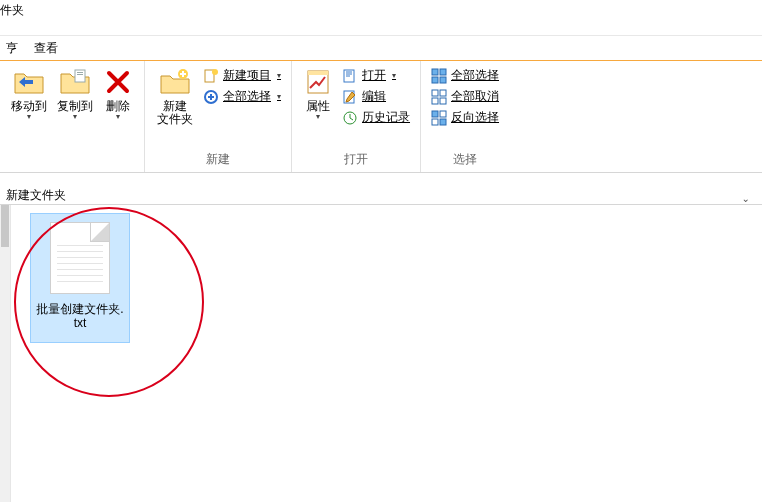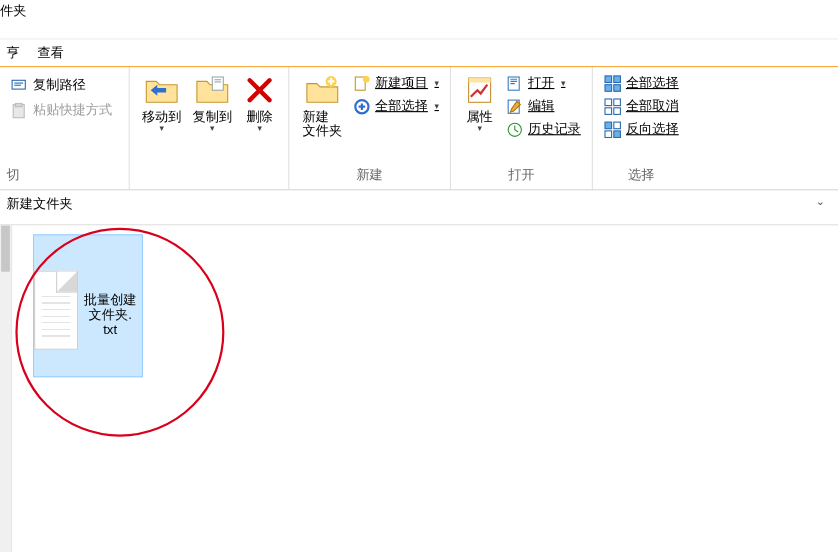--- a/index.html
+++ b/index.html
@@ -21,43 +21,43 @@
 .ribbon-body { display: flex; flex: 1; }
 
 
 .stack { display: flex; flex-direction: column; gap: 4px; padding: 4px 2px; }
 .small-btn { display: flex; align-items: center; gap: 4px; padding: 1px 2px; color: #000; cursor: default; }
 .small-btn.disabled { color: #9a9a9a; }
 .small-icon { width: 16px; height: 16px; display: inline-flex; align-items: center; justify-content: center; }
 
 
 .large-btn { display: flex; flex-direction: column; align-items: center; justify-content: flex-start; width: 46px; padding: 2px 2px 0 2px; cursor: default; }
-.large-btn .lbl { margin-top: 2px; line-height: 13px; white-space: pre-line; }
+.large-btn .lbl { text-align: center; margin-top: 2px; line-height: 13px; white-space: pre-line; }
 .large-icon { width: 32px; height: 32px; display: flex; align-items: center; justify-content: center; }
 .drop-caret { font-size: 8px; color: #444; line-height: 6px; margin-top: 1px; }
 
 
 .org-left { width: 118px; }
 
 
 .prop-col { display: flex; flex-direction: column; gap: 2px; padding: 2px 4px; }
 .prop-row { display: flex; align-items: center; gap: 4px; padding: 1px 0; cursor: default; text-decoration: underline; }
 .prop-row .caret { font-size: 8px; color: #444; margin-left: 2px; }
 
 
-.addr-bar { height: 28px; border-bottom: 1px solid #d6d6d6; display: flex; align-items: flex-start; padding: 0 6px; position: relative; margin-top: 4px; }
+.addr-bar { height: 28px; border-bottom: 1px solid #d6d6d6; display: flex; align-items: flex-end; padding: 0 6px; position: relative; margin-top: 4px; }
 .addr-text { flex: 1; color: #000; }
 .addr-caret { color: #555; font-size: 10px; padding: 0 6px; cursor: default; }
 
 
 .content { position: relative; height: 310px; background: #fff; }
 .scrollbar-left { position: absolute; left: 0; top: 0; bottom: 0; width: 11px; background: #f0f0f0; border-right: 1px solid #e6e6e6; }
 .scrollbar-left .thumb { position: absolute; left: 1px; right: 1px; top: 0; height: 42px; background: #c7c7c7; }
 
-.file-item { position: absolute; left: 30px; top: 8px; width: 100px; height: 130px; background: #cce8ff; border: 1px solid #99cfff; display: flex; flex-direction: row; align-items: center; padding-top: 8px; cursor: default; }
+.file-item { position: absolute; left: 30px; top: 8px; width: 100px; height: 130px; background: #cce8ff; border: 1px solid #99cfff; display: flex; flex-direction: column; align-items: center; padding-top: 8px; cursor: default; }
 .file-icon { width: 60px; height: 72px; background: #fff; border: 1px solid #cfcfcf; position: relative; }
 .file-icon::before { content: ""; position: absolute; top: 0; right: 0; width: 18px; height: 18px; background: linear-gradient(135deg, #fff 48%, #d8d8d8 52%); border-left: 1px solid #cfcfcf; border-bottom: 1px solid #cfcfcf; }
 .file-lines { position: absolute; top: 22px; left: 6px; right: 6px; bottom: 6px; background: repeating-linear-gradient(to bottom, #e4e4e4 0, #e4e4e4 1px, transparent 1px, transparent 6px); }
 .file-label { margin-top: 8px; text-align: center; font-size: 12px; line-height: 14px; white-space: pre-line; }
 
 .red-circle { position: absolute; left: 14px; top: 2px; width: 190px; height: 190px; border: 2px solid #d9001b; border-radius: 50%; pointer-events: none; }
 
 
 .folder-svg { width: 32px; height: 28px; }
 
@@ -72,46 +72,20 @@
 </div>
 
 <div class="menu-row">
   <span class="menu-item">亨</span>
   <span class="menu-item">查看</span>
 </div>
 
 <div class="ribbon">
   <div class="ribbon-top-border"></div>
 
-  <div class="ribbon-group org-left">
-    <div class="ribbon-body" style="flex-direction:column;">
-      <div class="stack">
-        <div class="small-btn">
-          <span class="small-icon">
-            <svg class="svg16" viewBox="0 0 16 16">
-                <rect x="1" y="3" width="12" height="8" fill="#fff" stroke="#2a6ab0"></rect>
-                <rect x="3" y="5" width="8" height="1" fill="#2a6ab0"></rect>
-                <rect x="3" y="7" width="6" height="1" fill="#2a6ab0"></rect>
-              </svg>
-          </span>
-          <span>复制路径</span>
-        </div>
-        <div class="small-btn disabled">
-          <span class="small-icon">
-            <svg class="svg16" viewBox="0 0 16 16">
-                <rect x="2" y="2" width="10" height="12" fill="#e8e8e8" stroke="#bcbcbc"></rect>
-                <rect x="4" y="1" width="6" height="3" fill="#d6d6d6" stroke="#bcbcbc"></rect>
-              </svg>
-          </span>
-          <span>粘贴快捷方式</span>
-        </div>
-      </div>
-    </div>
-    <div class="ribbon-group-label" style="text-align:left; padding-left:0;">切</div>
-  </div>
 
   <div class="ribbon-group">
     <div class="ribbon-body">
       <div class="large-btn">
         <span class="large-icon">
           <svg class="folder-svg" viewBox="0 0 32 28">
               <path d="M2 6h9l3 3h16v16H2z" fill="#ffe39a" stroke="#c8962e"></path>
               <path d="M6 14l6-5v3h8v4h-8v3z" fill="#2f6fd0"></path>
             </svg>
         </span>

